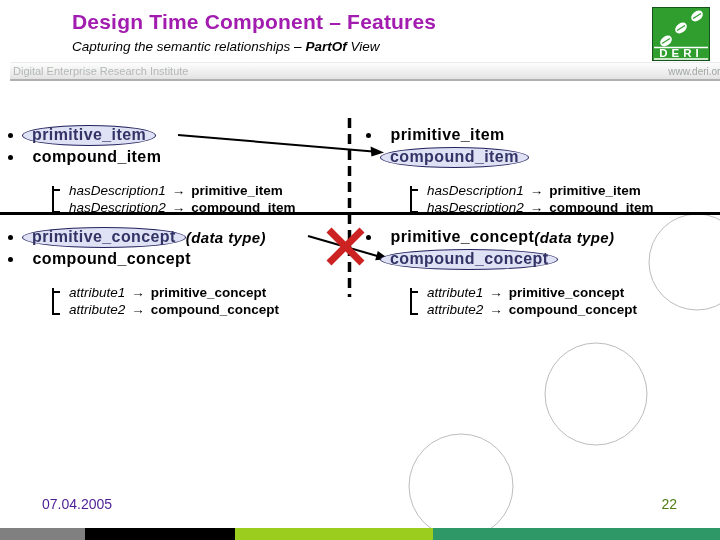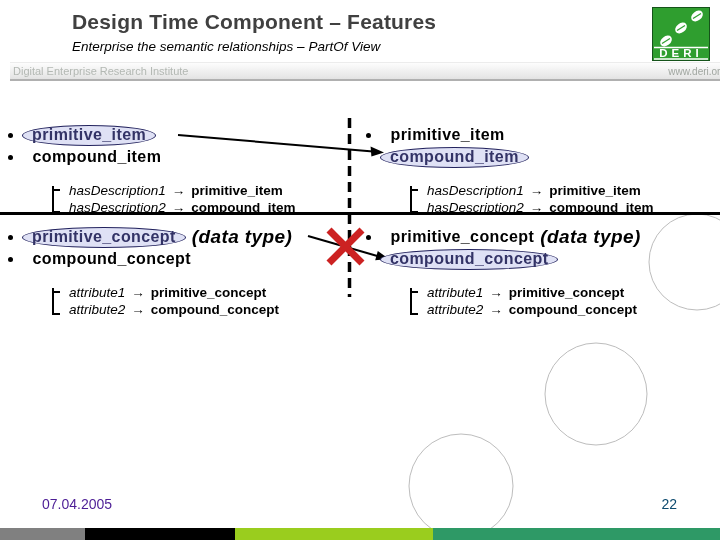--- a/index.html
+++ b/index.html
@@ -2,23 +2,23 @@
 <html><head>
 <meta charset="utf-8">
 <style>
   html,body { margin:0; padding:0; background:#888; }
   .slide {
     position:relative; width:720px; height:540px; background:#ffffff;
     overflow:hidden; font-family:"Liberation Sans", sans-serif;
   }
 
   
-  .title { position:absolute; left:72px; top:10px; font-size:21px; font-weight:bold; color:#404040; letter-spacing:0.2px; }
+  .title { position:absolute; left:72px; top:10px; font-size:21px; font-weight:bold; color:#a21caf; letter-spacing:0.2px; }
   .subtitle { position:absolute; left:72px; top:39px; font-size:13.5px; font-style:italic; color:#000; }
-  .subtitle .bold-part { font-weight:normal;text-align:center; }
+  .subtitle .bold-part { font-weight:bold;text-align:center; }
   .band {
     position:absolute; left:10px; top:62px; width:720px; height:16px;
     background:linear-gradient(#fdfdfd,#e3e3e3);
     border-top:1px solid #ececec; border-bottom:2px solid #b0b0b0;text-decoration:underline;
   }
   .band-left  { position:absolute; left:3px;  top:2px; font-size:11px; color:#b3b8b3; }
   .band-right { position:absolute; right:4px; top:3px; font-size:10px; color:#a0a6a0;margin-left:12px; }
   .logo { position:absolute; left:652px; top:7px; }
 
   
@@ -33,52 +33,52 @@
 
   .row { height:22px; display:flex; align-items:center; }
   .bullet { width:5px; height:5px; background:#000; border-radius:50%; margin-right:9px; flex:none; }
   .bullet.hidden { visibility:hidden; }
   .oval {
     display:inline-block; border:1.5px solid #23235e; border-radius:50%;
     background:#dfe1f5; padding:0 9px 1px 9px;
   }
   .oval-text { font-size:16px; font-weight:bold; color:#333366; letter-spacing:0.4px; }
   .plain { font-size:16px; font-weight:bold; color:#000; padding-left:10.5px; letter-spacing:0.4px; }
-  .suffix { font-size:19px; font-weight:bold; font-style:italic; margin-left:6px; letter-spacing:0.4px; }
+  .suffix { font-size:15px; font-weight:bold; font-style:italic; margin-left:0; letter-spacing:0.4px; }
 
   .subs { display:flex; margin-left:44px; margin-top:14px; }
   .bracket { width:8px; height:27px; margin:4px 7px 0 0; border-left:2px solid #000; position:relative; flex:none; }
   .bracket::before, .bracket::after { content:""; position:absolute; left:0; width:6px; height:2px; background:#000; }
   .bracket::before { top:3px; }
   .bracket::after { bottom:0; }
   .subline { height:17px; display:flex; align-items:center; font-size:13.5px; white-space:pre; }
   .prop { font-style:italic; }
   .arr { margin:0 6px; }
   .val { font-weight:bold; }
 
   
   .footer-date { position:absolute; left:42px; top:496px; font-size:14px; color:#4c1d95; }
-  .footer-page { position:absolute; right:43px; top:496px; font-size:14px; color:#0c4a6e;margin-left:48px; }
+  .footer-page { position:absolute; right:43px; top:496px; font-size:14px; color:#4d7c0f;margin-left:48px; }
 
   
   .bar { position:absolute; left:0; bottom:0; width:720px; height:12px; display:flex; }
   .bar-seg { height:12px; }
   .seg-gray  { width:85px; }
   .seg-black { width:150px; }
   .seg-lime  { width:198px; }
   .seg-teal  { width:287px; }
 </style>
 </head>
 <body>
 
 <div class="slide">
 
   <div class="title">Design Time Component – Features</div>
   <div class="subtitle">
-    <span>Enterprise the semantic relationships – </span><span class="bold-part">PartOf</span><span> View</span>
+    <span>Capturing the semantic relationships – </span><span class="bold-part">PartOf</span><span> View</span>
   </div>
 
   <svg class="logo" width="58" height="54" viewBox="0 0 58 54">
     <rect x="0.5" y="0.5" width="57" height="53" fill="#2f9e2f" stroke="#15531a"></rect>
     <g>
       <ellipse cx="14" cy="34" rx="6.5" ry="4.6" fill="#fff" transform="rotate(-38 14 34)"></ellipse>
       <line x1="10" y1="36.5" x2="18" y2="31.5" stroke="#2f9e2f" stroke-width="1.2"></line>
       <ellipse cx="29" cy="21" rx="6.5" ry="4.6" fill="#fff" transform="rotate(-38 29 21)"></ellipse>
       <line x1="25" y1="23.5" x2="33" y2="18.5" stroke="#2f9e2f" stroke-width="1.2"></line>
       <ellipse cx="45" cy="9" rx="6.5" ry="4.6" fill="#fff" transform="rotate(-38 45 9)"></ellipse>

